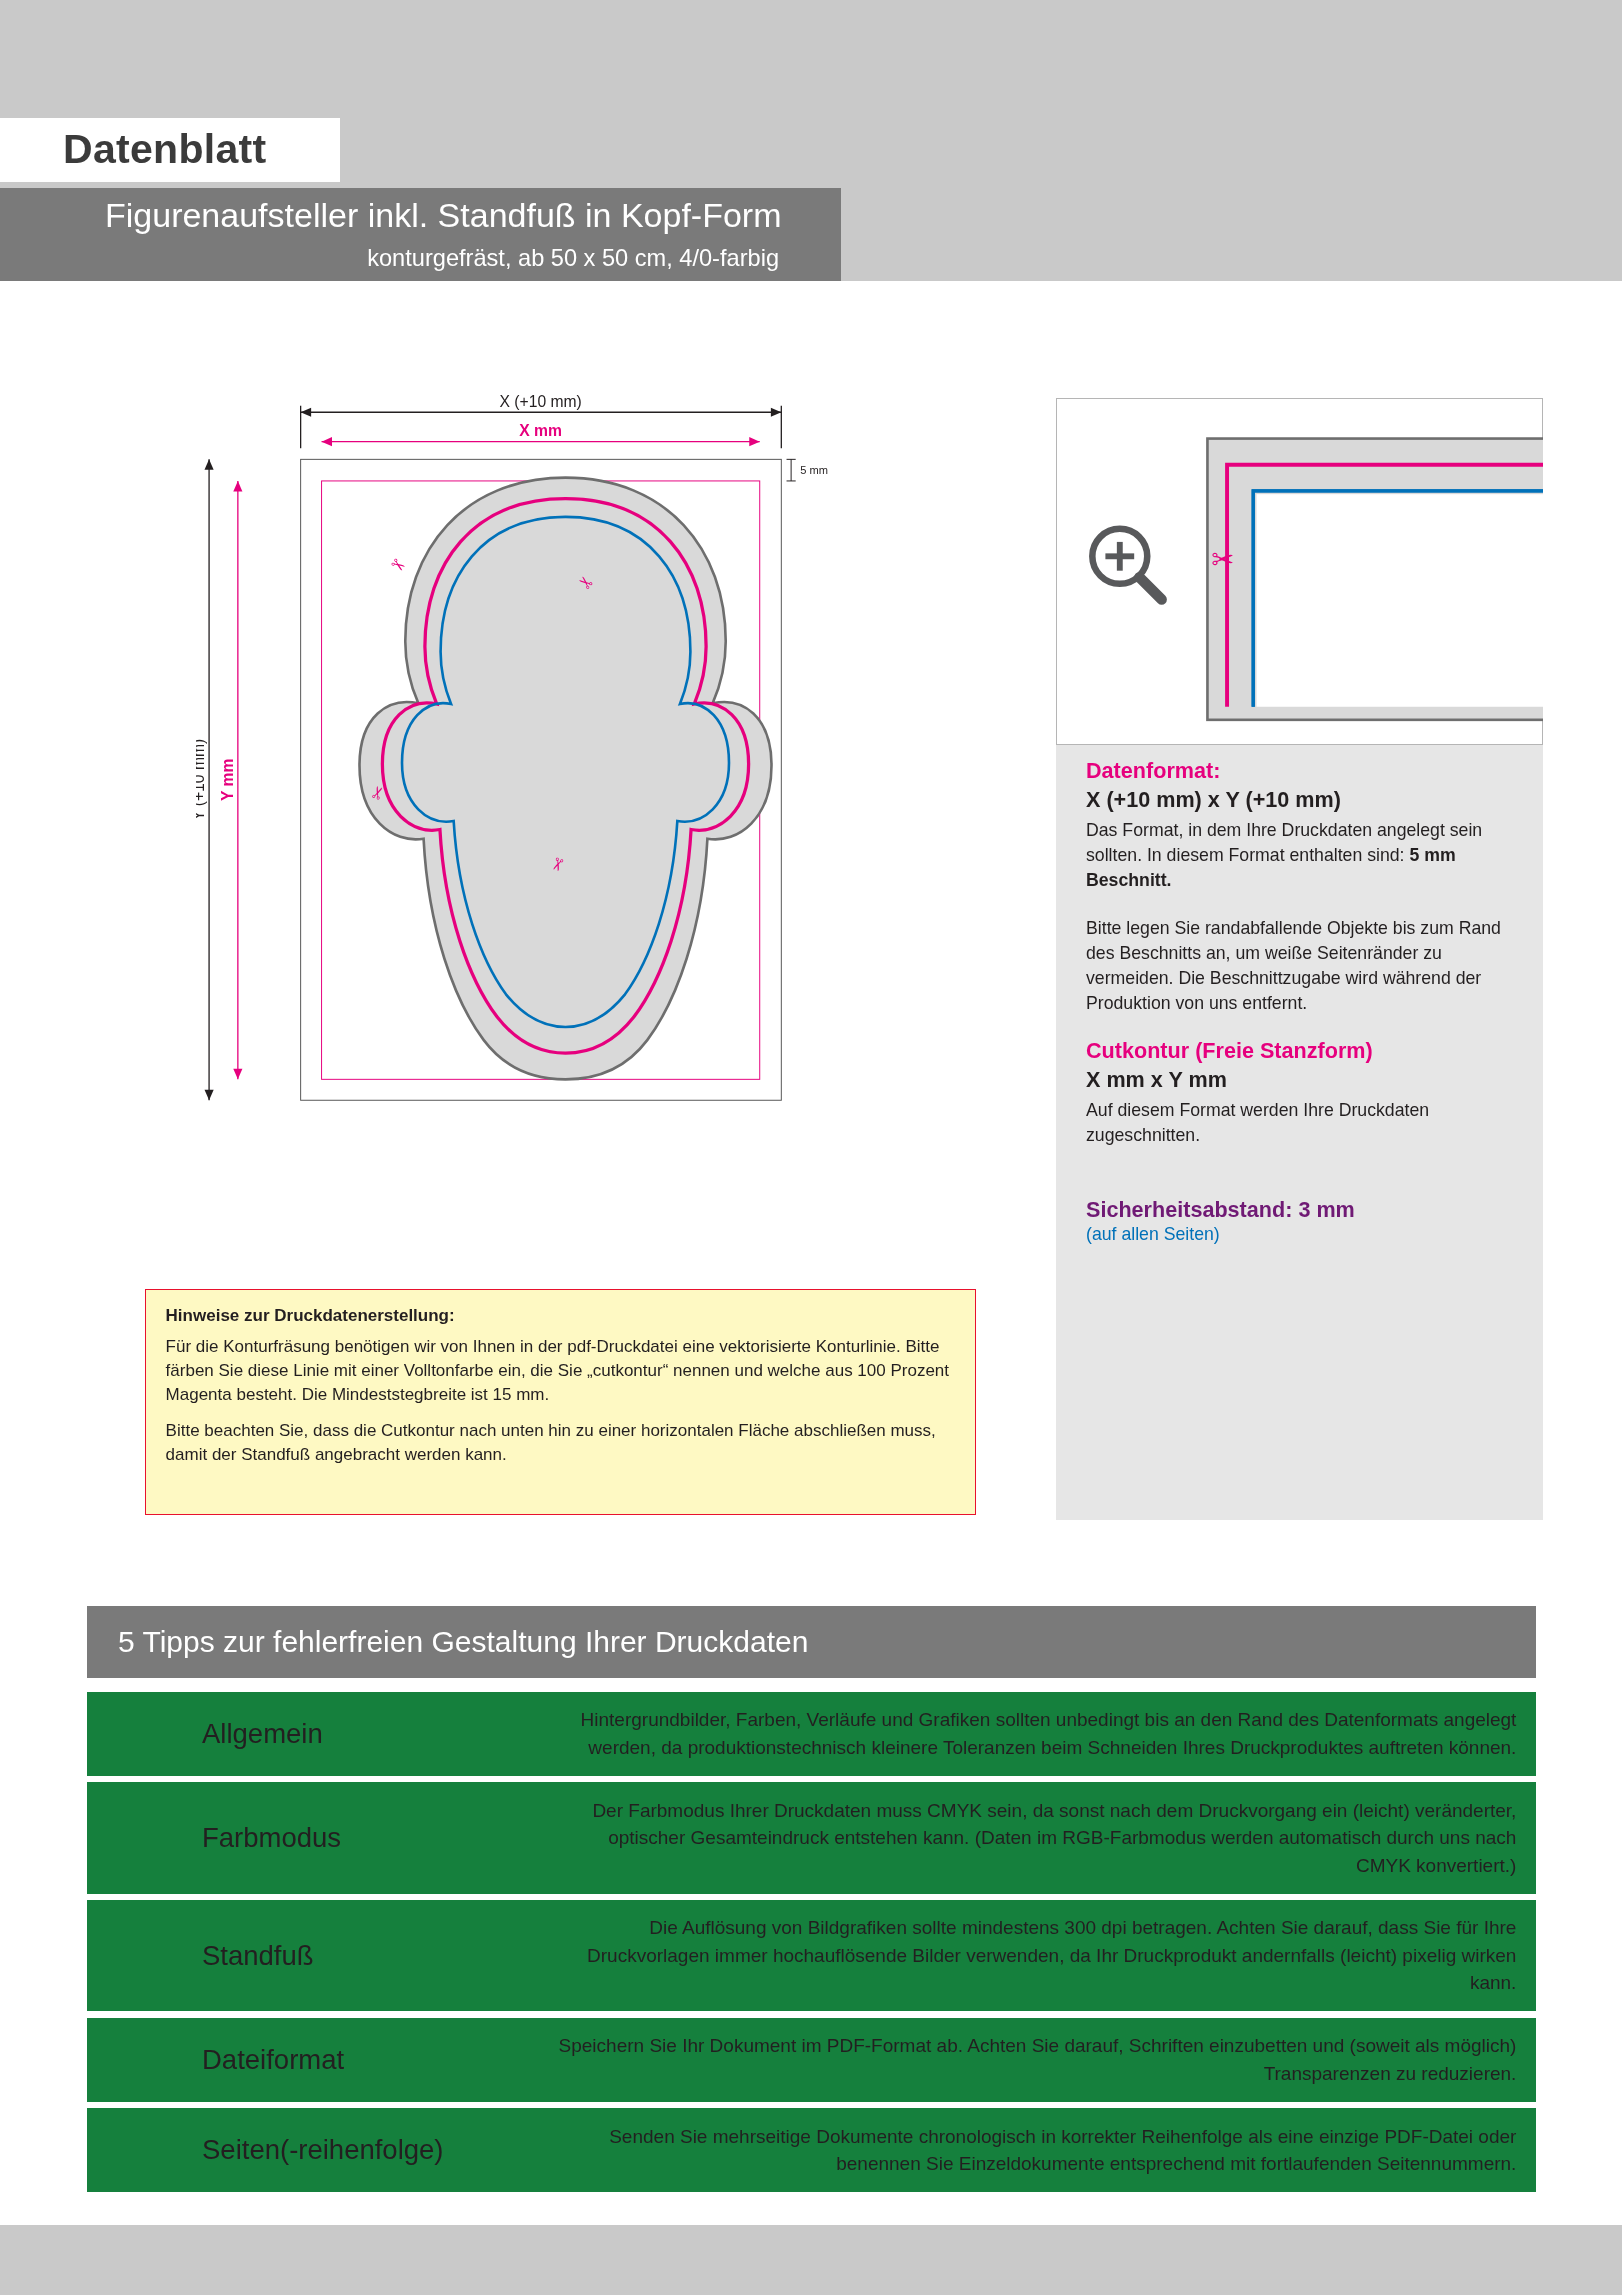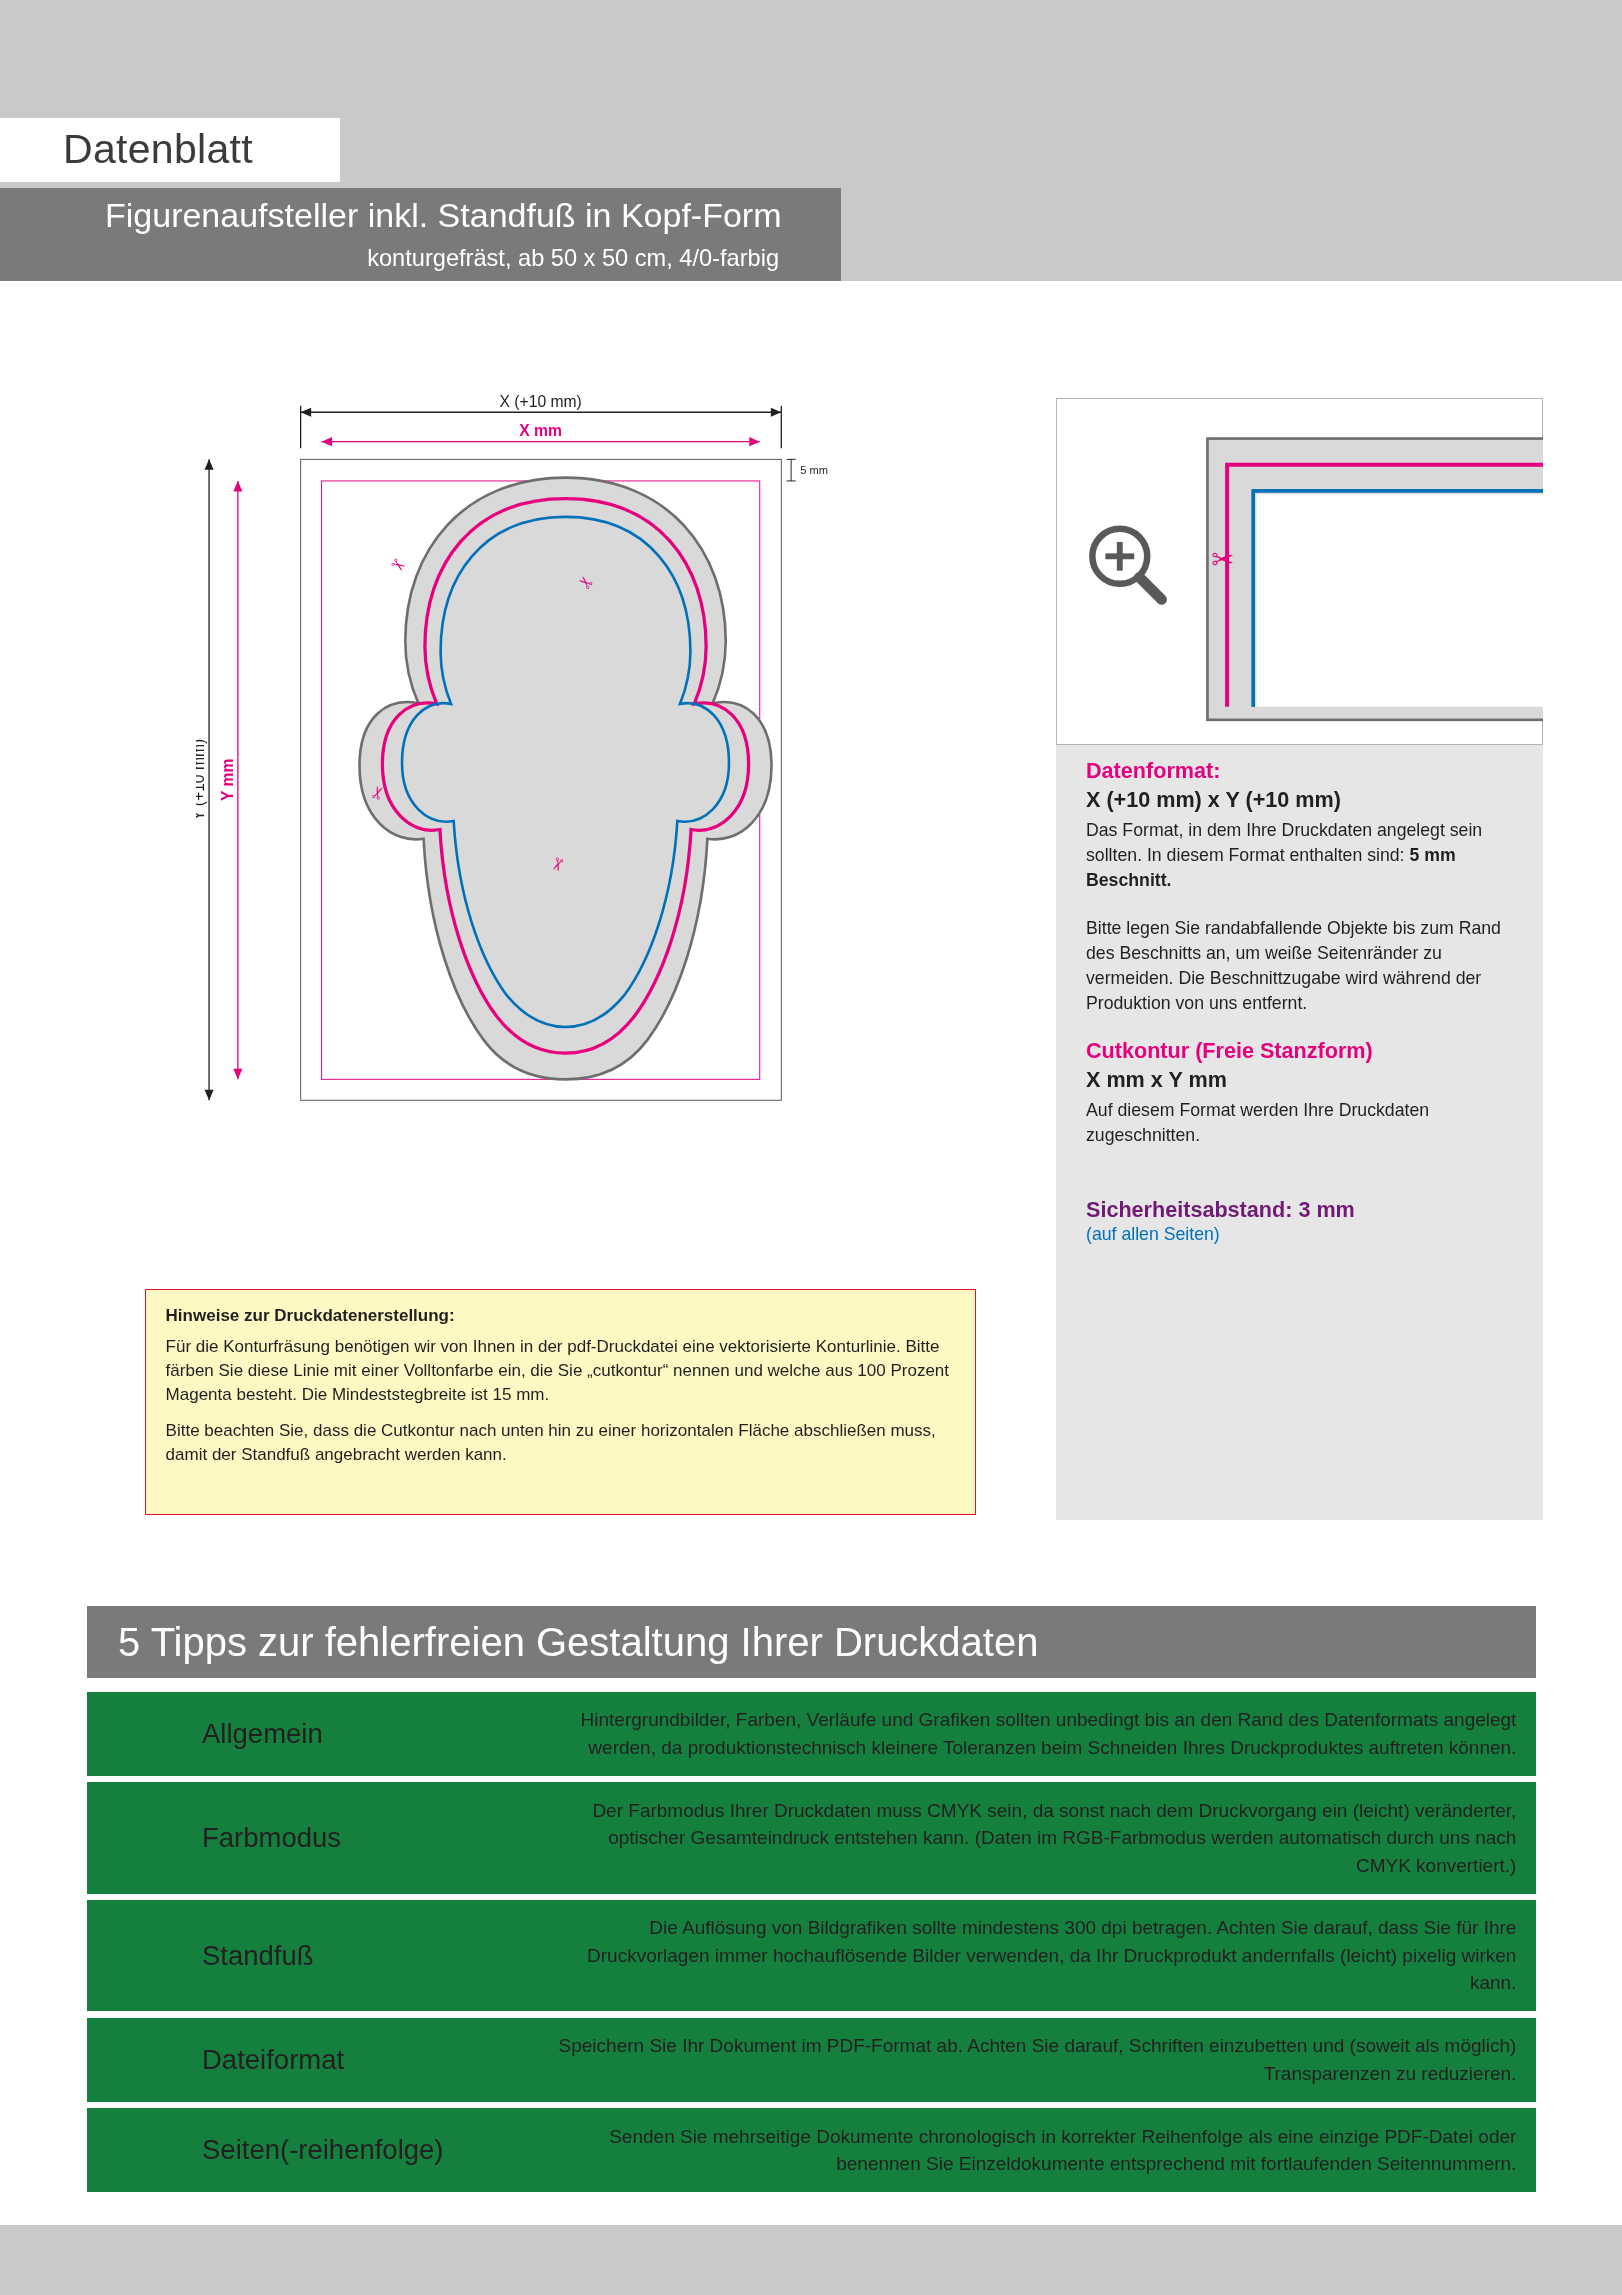--- a/index.html
+++ b/index.html
@@ -17,21 +17,21 @@
   .header-band {
     position:absolute; left:0; top:0; width:1623px; height:281px;
     background:#c9c9c9;
   }
   .datenblatt-box {
     position:absolute; left:0; top:118px; width:340px; height:64px;
     background:#ffffff;
   }
   .datenblatt-text {
     position:absolute; left:63px; top:126px;
-    font-size:41px; color:#3b3b3b; font-weight:400;
+    font-size:41px; color:#3b3b3b; font-weight:700;
     letter-spacing:0.3px;
   }
   .title-box {
     position:absolute; left:0; top:188px; width:841px; height:93px;
     background:#7a7a7a;
   }
   .title-main {
     position:absolute; left:105px; top:196px;
     font-size:34px; color:#ffffff; font-weight:400;
   }
@@ -77,21 +77,21 @@
   .panel-sub { font-size:17.7px; color:#0071b9; margin:0 0 2.6px 0;}
   .panel-p {
     font-size:17.7px; line-height:25px; color:#231f20; margin:3.9px 0 0 0;
   }
   .panel-sep { height:19.6px; }
 
   
   .tips-header {
     position:absolute; left:87px; top:1606px; width:1449px; height:72px;
     background:#7a7a7a; color:#ffffff;
-    font-size:40px; font-weight:400;
+    font-size:30px; font-weight:400;
     display:flex; align-items:center; padding-left:31px;
   }
   .tips-table {
     position:absolute; left:87px; top:1692px; width:1449px;
   }
   .tip-row { display:flex; width:100%; margin-bottom:6.5px; }
   .tip-row .label {
     width:458px; background:#15803d;
     font-size:27.5px; color:#231f20;
     display:flex; align-items:center;

